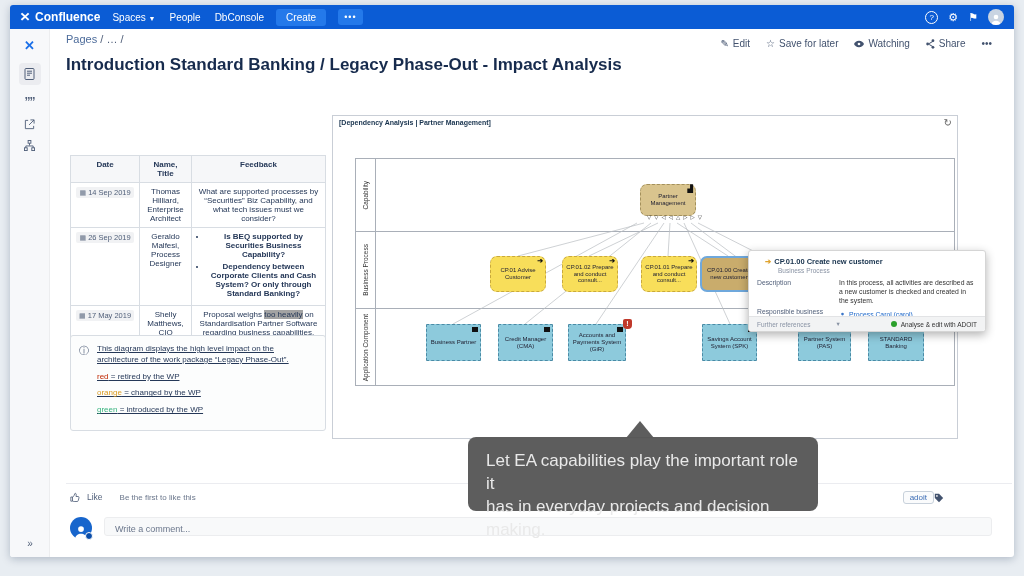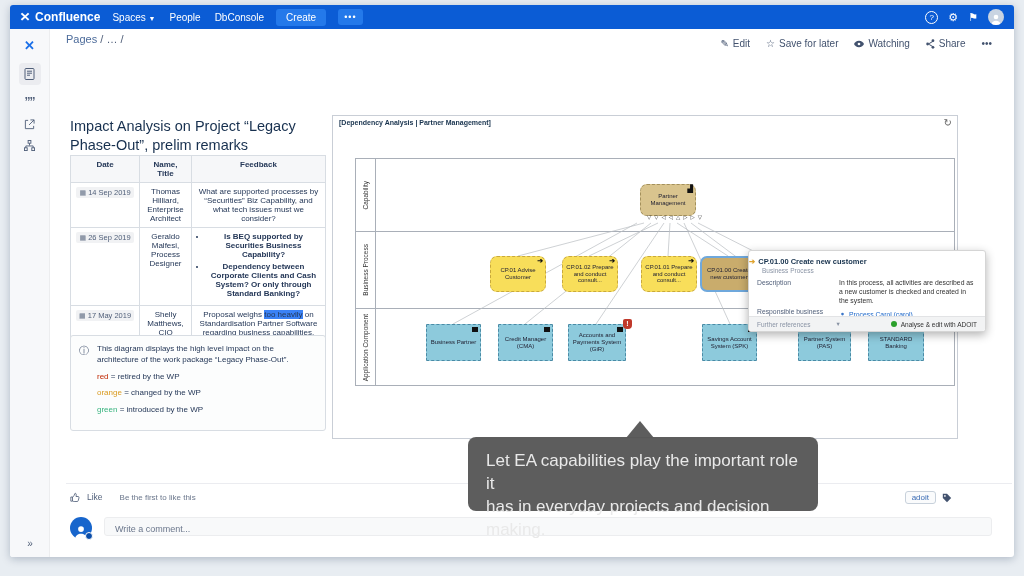--- a/index.html
+++ b/index.html
@@ -51,26 +51,26 @@
   .sec-heading { position:absolute; left:60px; top:112px; width:262px; font-size:14.5px; color:#17304F; line-height:1.28; }
   table.minutes { position:absolute; left:60px; top:150px; width:256px; border-collapse:collapse; font-size:8px; color:#253858; }
   table.minutes th, table.minutes td { border:1px solid #D8DDE3; padding:4px 5px; vertical-align:top; text-align:center; }
   table.minutes th { background:#F6F7F9; font-weight:bold; font-size:8px; }
   .col-date { width:68px; } .col-name { width:52px; } .col-fb { width:136px; }
   .loz { display:inline-block; background:#F1F2F4; border-radius:2px; padding:1px 3px; font-size:7.5px;
          color:#505F79; white-space:nowrap; }
   .loz .cal { font-size:7px; color:#6B778C; }
   td ul { margin:0; padding-left:10px; }
   td li { margin-bottom:3px;font-weight:bold; }
-  .hl { background:#3b82f6; }
+  .hl { background:#a3a3a3; }
 
   .infopanel { position:absolute; left:60px; top:330px; width:256px; border:1px solid #D8DDE3; border-radius:3px;
                background:#FCFDFD; padding:8px 10px 8px 26px; font-size:8px; color:#253858; }
   .infopanel .info-ico { position:absolute; left:8px; top:8px; font-size:10px; color:#505F79; }
-  .infopanel p { margin-bottom:6px; line-height:1.35; }
+  .infopanel p { margin-bottom:6px; line-height:1.35;text-decoration:underline; }
   .lg-red { color:#BF2600; } .lg-orange { color:#D99A1E; } .lg-green { color:#36B37E; }
 
   
   .diagram { position:absolute; left:322px; top:110px; width:626px; height:324px; border:1px solid #C9CED6; background:#fff; }
   .diagram-title { position:absolute; left:6px; top:3px; font-size:7px; font-weight:bold; color:#17324D; }
   .diagram-refresh { position:absolute; right:5px; top:1px; font-size:10px; color:#666; cursor:pointer; }
   .swim { position:absolute; left:22px; top:42px; width:600px; height:228px; border:1px solid #A9AFB8; }
   .lane { position:absolute; left:0; width:100%; border-bottom:1px solid #A9AFB8; }
   .lane:last-child { border-bottom:none; }
   .lane-label { position:absolute; left:0; top:0; bottom:0; width:20px; border-right:1px solid #A9AFB8;
@@ -86,21 +86,21 @@
   .comp-node { background:#8DCADC; border:1px dashed #4A8BA6; border-radius:1px; }
   .node .corner { position:absolute; top:0px; right:2px; font-size:7px; font-weight:bold; color:#111; line-height:1; }
   .comp-node .corner-chip { position:absolute; top:2px; right:2px; width:6px; height:5px; background:#111; }
   .glyphrow { position:absolute; left:278px; top:98px; width:130px; font-size:5.5px; color:#444; letter-spacing:3px; text-align:center; }
   .warnbadge { position:absolute; top:-6px; right:-7px; width:9px; height:10px; background:#C0392B; color:#fff;
                font-size:7px; font-weight:bold; border-radius:2px 2px 4px 4px; display:flex; align-items:center; justify-content:center; }
 
   
   .tip { position:absolute; left:748px; top:250px; width:238px; height:82px; background:#fff; border:1px solid #D5D5D5;
          border-radius:3px; box-shadow:0 3px 10px rgba(0,0,0,.3); z-index:5; }
-  .tip-head { padding:6px 8px 2px 0; }
+  .tip-head { padding:6px 8px 2px 16px; }
   .tip-title { font-size:7.5px; font-weight:bold; color:#17324D; }
   .tip-title .arrow { color:#DFA32E; margin-right:3px; }
   .tip-sub { font-size:6.5px; color:#8993A4; margin-left:13px; margin-top:1px; }
   .tip-row { display:flex; padding:3px 8px 0 8px; }
   .tip-label { width:82px; font-size:6.8px; color:#505F79; flex:none; }
   .tip-value { font-size:6.8px; color:#333; line-height:1.3; }
   .tip-link { color:#1B66C9; display:flex; align-items:center; gap:3px; cursor:pointer; }
   .tip-foot { position:absolute; left:0; right:0; bottom:0; height:15px; background:#F2F3F4; border-top:1px solid #E2E3E5;
               display:flex; align-items:center; justify-content:space-between; padding:0 8px; border-radius:0 0 3px 3px; }
   .tip-dd { display:flex; align-items:center; gap:26px; font-size:6.5px; color:#8993A4; cursor:pointer; }
@@ -110,21 +110,21 @@
   
   .bubble { position:absolute; left:468px; top:437px; width:350px; height:74px; background:rgba(88,88,88,.97);
             border-radius:8px; z-index:7; color:#E9E9E9; font-size:17px; line-height:1.35; padding:13px 18px; }
   .bubble:before { content:""; position:absolute; top:-16px; left:158px; border-left:14px solid transparent;
                    border-right:14px solid transparent; border-bottom:17px solid rgba(88,88,88,.97); }
 
   
   .divider { position:absolute; left:56px; top:478px; width:946px; height:1px; background:#EBECF0; }
   .likerow { position:absolute; left:60px; top:487px; display:flex; align-items:center; gap:7px; font-size:8.5px; color:#505F79; }
   .likehint { color:#6B778C; margin-left:10px; font-size:8px; }
-  .tagrow { position:absolute; right:62px; top:486px; display:flex; align-items:center; gap:6px; }
+  .tagrow { position:absolute; right:70px; top:486px; display:flex; align-items:center; }
   .tag-loz { border:1px solid #C8D1DB; background:#FAFBFC; color:#3C6DB5; border-radius:3px; font-size:8px; padding:1px 6px; cursor:pointer; }
   .commentrow { position:absolute; left:60px; top:512px; right:22px; display:flex; gap:12px; align-items:flex-start; }
   .c-avatar { width:22px; height:22px; border-radius:50%; background:#1765CC; position:relative; overflow:visible; flex:none;
               display:flex; align-items:flex-end; justify-content:center; }
   .c-avatar .badge { position:absolute; right:-1px; bottom:-1px; width:8px; height:8px; border-radius:50%;
                      background:#0B4DA8; border:1px solid #fff; }
   .commentbox { flex:1; height:19px; background:#F8F9FA; border:1px solid #ECEDEF; border-radius:3px; }
   .commentbox input { width:100%; height:100%; background:transparent; border:none; outline:none; padding:8px 10px;
                       font-size:9px; color:#505F79; font-family:"Liberation Sans", sans-serif; }
   .commentbox input::placeholder { color:#6B778C; }
@@ -209,22 +209,22 @@
       <svg width="9" height="10" viewBox="0 0 11 12" fill="#42526E">
           <circle cx="8.5" cy="2" r="1.7"></circle>
           <circle cx="2" cy="6" r="1.7"></circle>
           <circle cx="8.5" cy="10" r="1.7"></circle>
           <path d="M2.5 5.6l5.5-3.2.6 1L3.1 6.6zM2.5 6.4l5.5 3.2.6-1L3.1 5.4z"></path>
         </svg>
       <span>Share</span>
       </span>
     <span class="act">•••</span>
   </div>
-
-  <div class="sec-heading">Impact Analysis on Project “Legacy Phase-Out”, prelim remarks</div>
+  <div class="page-title">Introduction Standard Banking / Legacy Phase-Out - Impact Analysis</div>
+
 
   <table class="minutes">
     <tbody>
         <tr>
       <th class="col-date">Date</th>
       <th class="col-name">Name, Title</th>
       <th class="col-fb">Feedback</th>
     </tr>
     <tr>
       <td><span class="loz"><span class="cal">▦</span> <span>14 Sep 2019</span></span></td>

